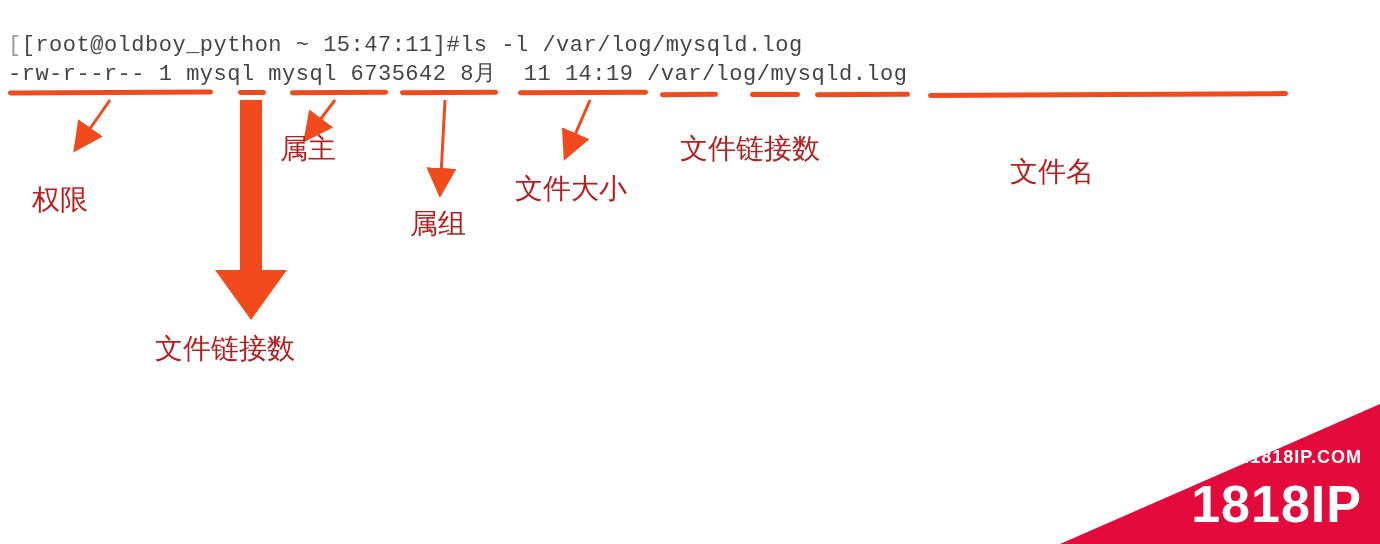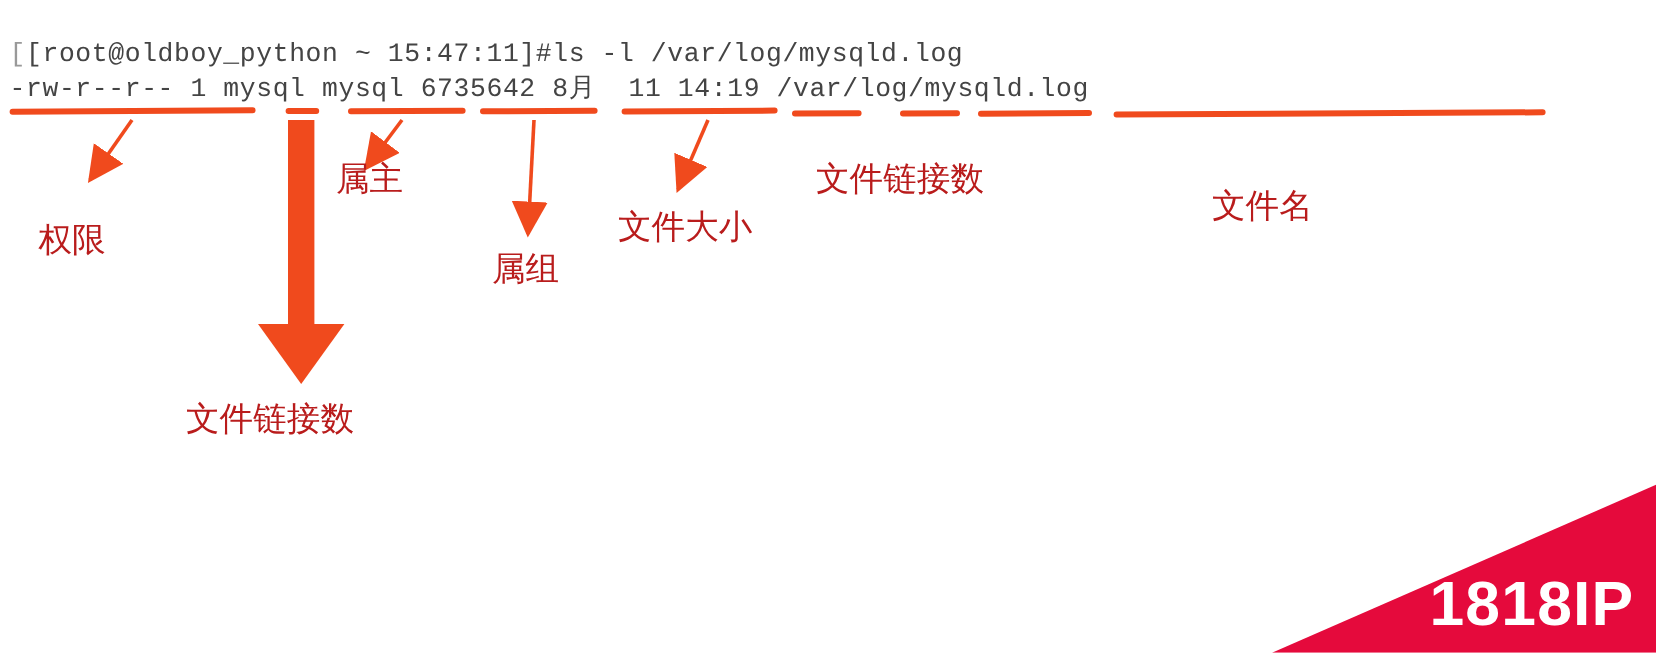--- a/index.html
+++ b/index.html
@@ -64,15 +64,16 @@
 
   <div class="lbl" style="left:32px;  top:181px;">权限</div>
   <div class="lbl" style="left:155px; top:330px;">文件链接数</div>
   <div class="lbl" style="left:280px; top:130px;">属主</div>
   <div class="lbl" style="left:410px; top:205px;">属组</div>
   <div class="lbl" style="left:515px; top:170px;text-align:right;">文件大小</div>
   <div class="lbl" style="left:680px; top:130px;">文件链接数</div>
   <div class="lbl" style="left:1010px;top:125px;margin-top:28px;">文件名</div>
 
   <div class="wm-tri"></div>
+  <div class="wm-url">WWW.1818IP.COM</div>
   <div class="wm-ip">1818IP</div>
 
 </div>
 
 </body></html>

